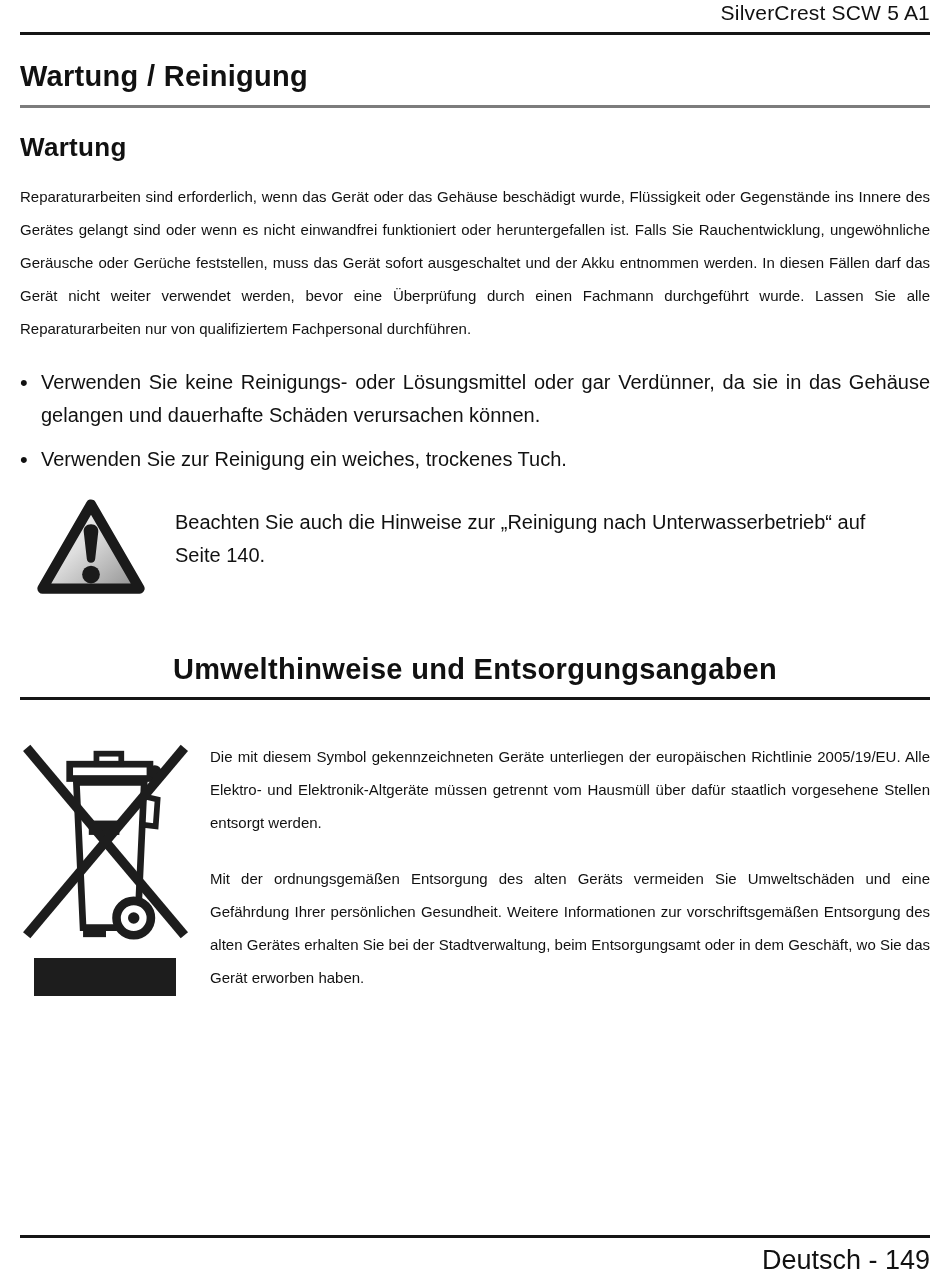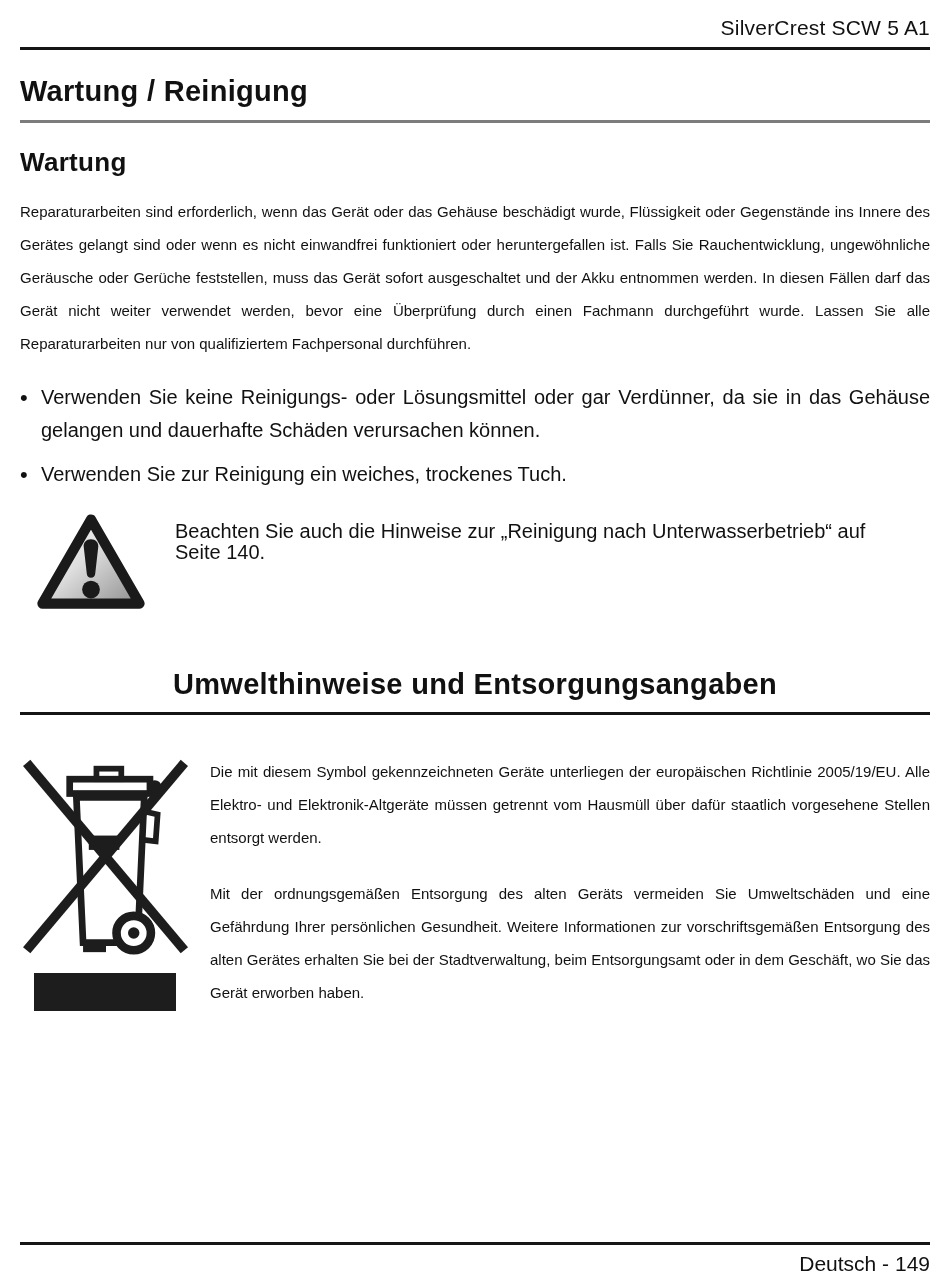--- a/index.html
+++ b/index.html
@@ -10,37 +10,37 @@
     position: relative;
     width: 950px;
     height: 1280px;
     background: #ffffff;
     padding: 0 20px;
     overflow: hidden;
   }
 
   
   .doc-header {
-    padding-top: 16px;
+    padding-top: 1px;
     text-align: right;
     font-size: 21px;
     letter-spacing: 0.2px;
   }
   .rule { height: 3px; background: #151515; border: none; }
   .rule-header { margin-top: 7px; }
   .rule-gray { height: 3px; background: #7c7c7c; margin-top: 12px; }
   .rule-section { margin-top: 11px; }
 
   .doc-footer {
     position: absolute;
     left: 20px; right: 20px; bottom: 4px;
   }
   .footer-label {
     text-align: right;
-    font-size: 21px;
+    font-size: 27px;
     margin-top: 7px;
   }
 
   
   h1 {
     font-size: 29px;
     font-weight: 700;
     letter-spacing: 0.3px;
     margin-top: 25px;
   }
@@ -85,21 +85,21 @@
   .warning-row {
     margin-top: 19px;
     display: flex;
     align-items: flex-start;
   }
   .warning-icon-wrap { flex: 0 0 auto; margin-left: 15px; }
   .warning-text {
     margin-left: 28px;
     padding-top: 11px;
     font-size: 20px;
-    line-height: 21px;
+    line-height: 33px;
     max-width: 740px;
   }
 
   
   .disposal-block { margin-top: 40px; }
   .weee-float {
     float: left;
     width: 172px;
     margin-right: 18px;
   }

